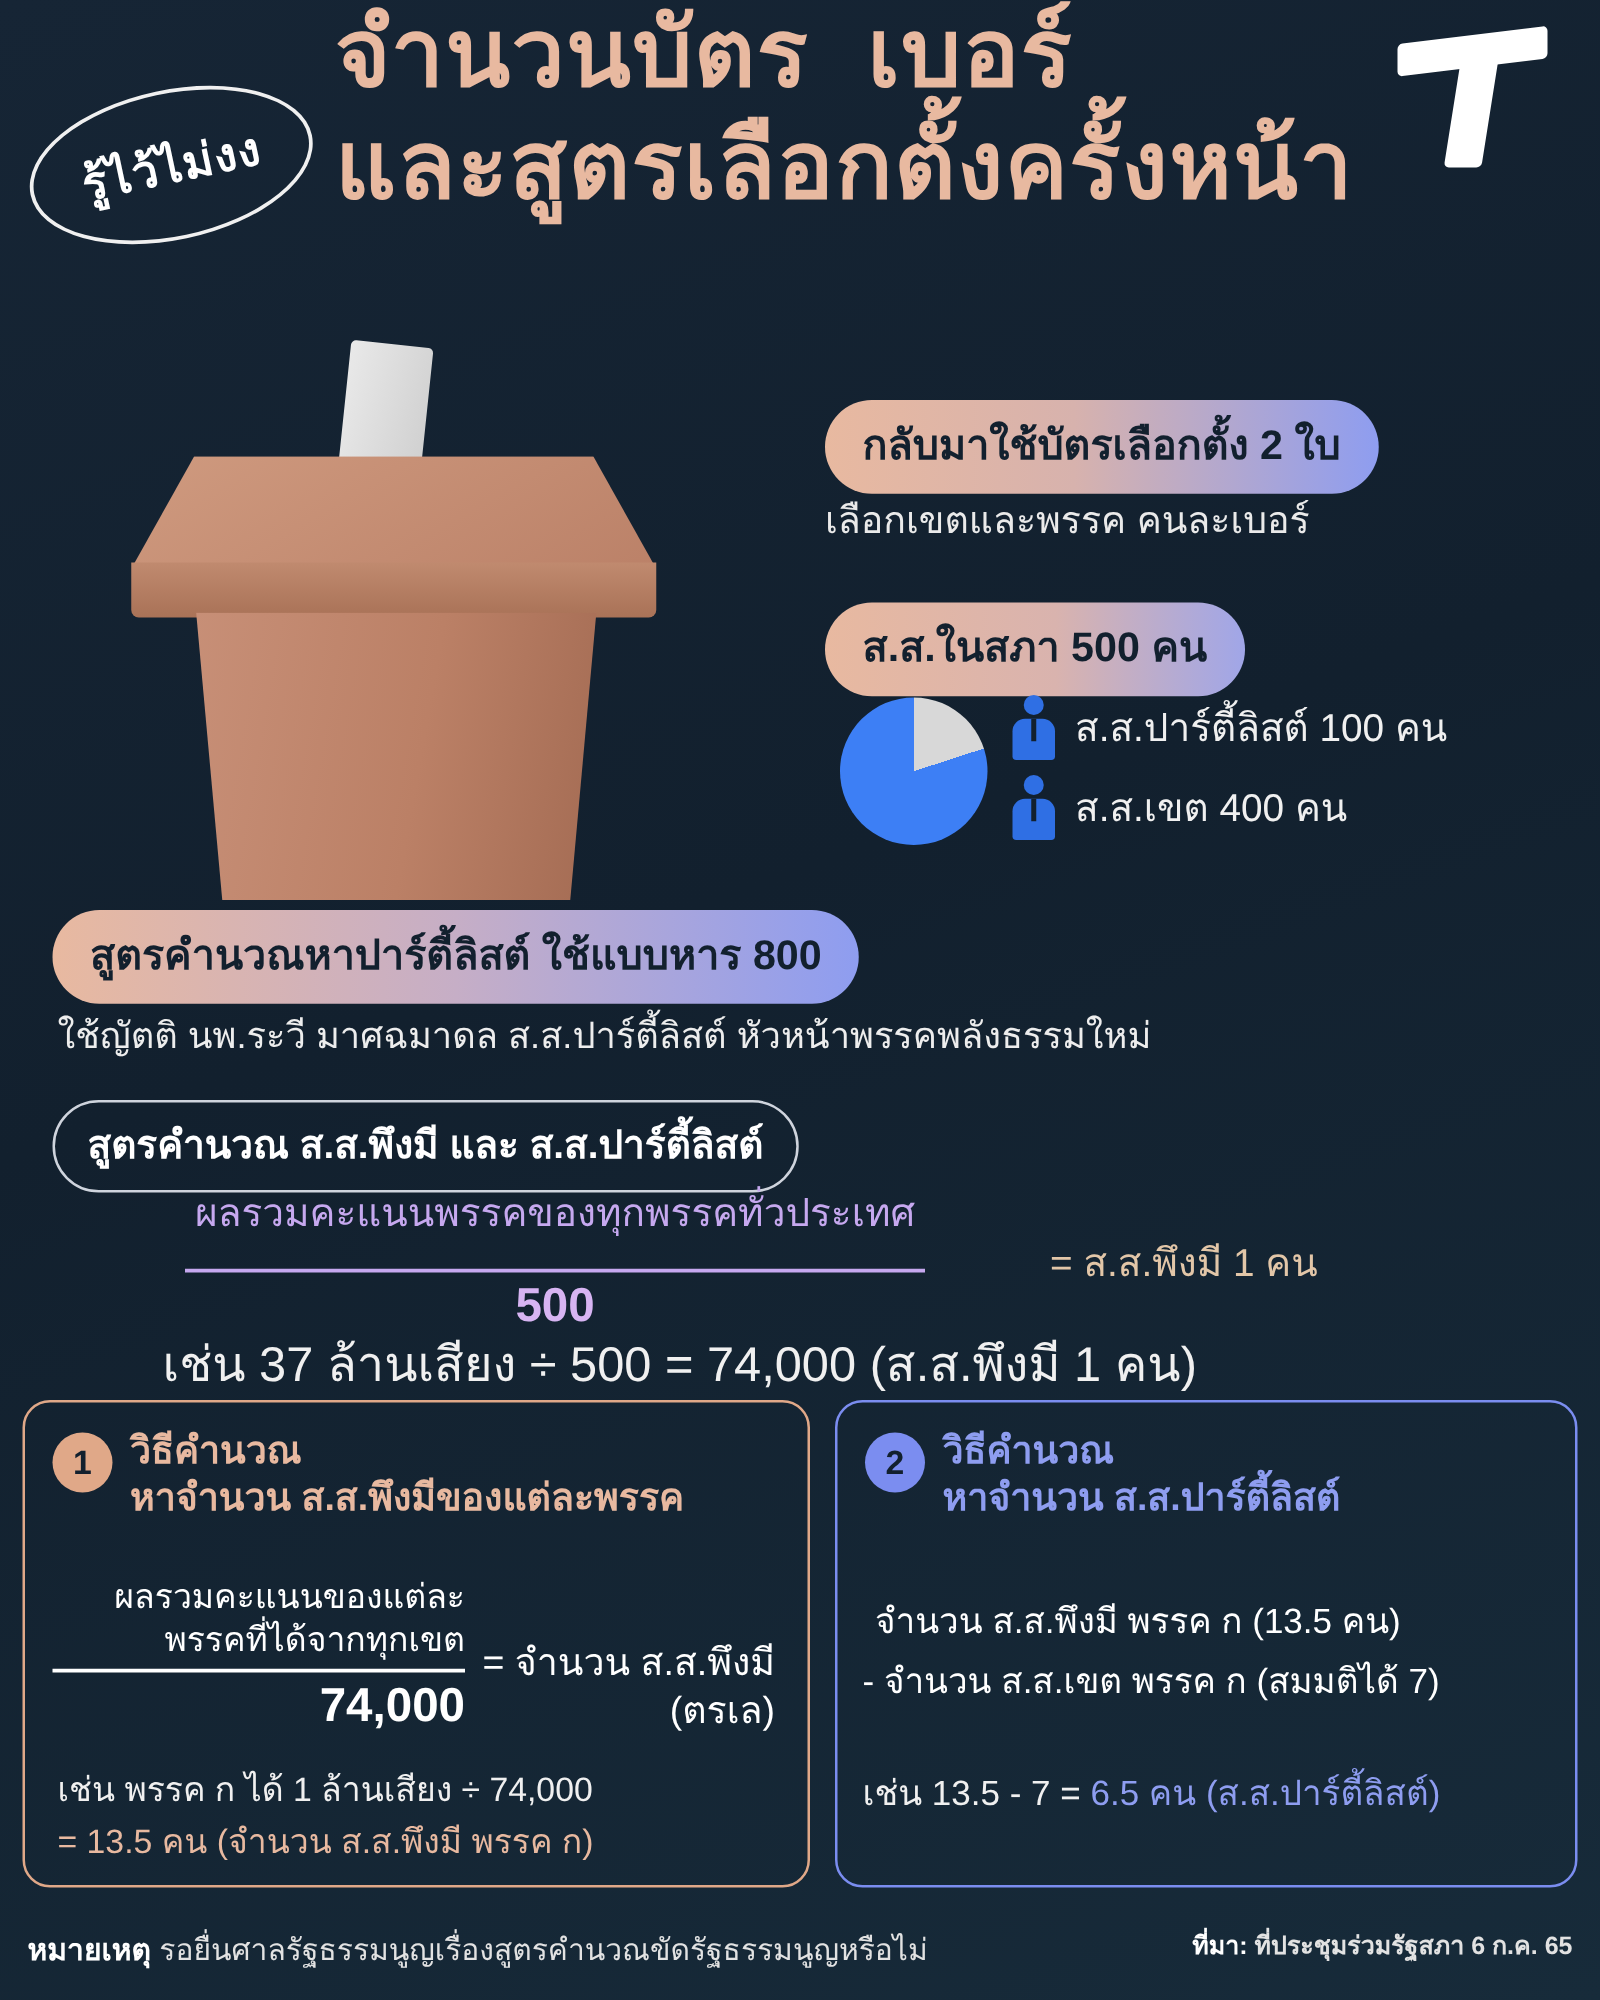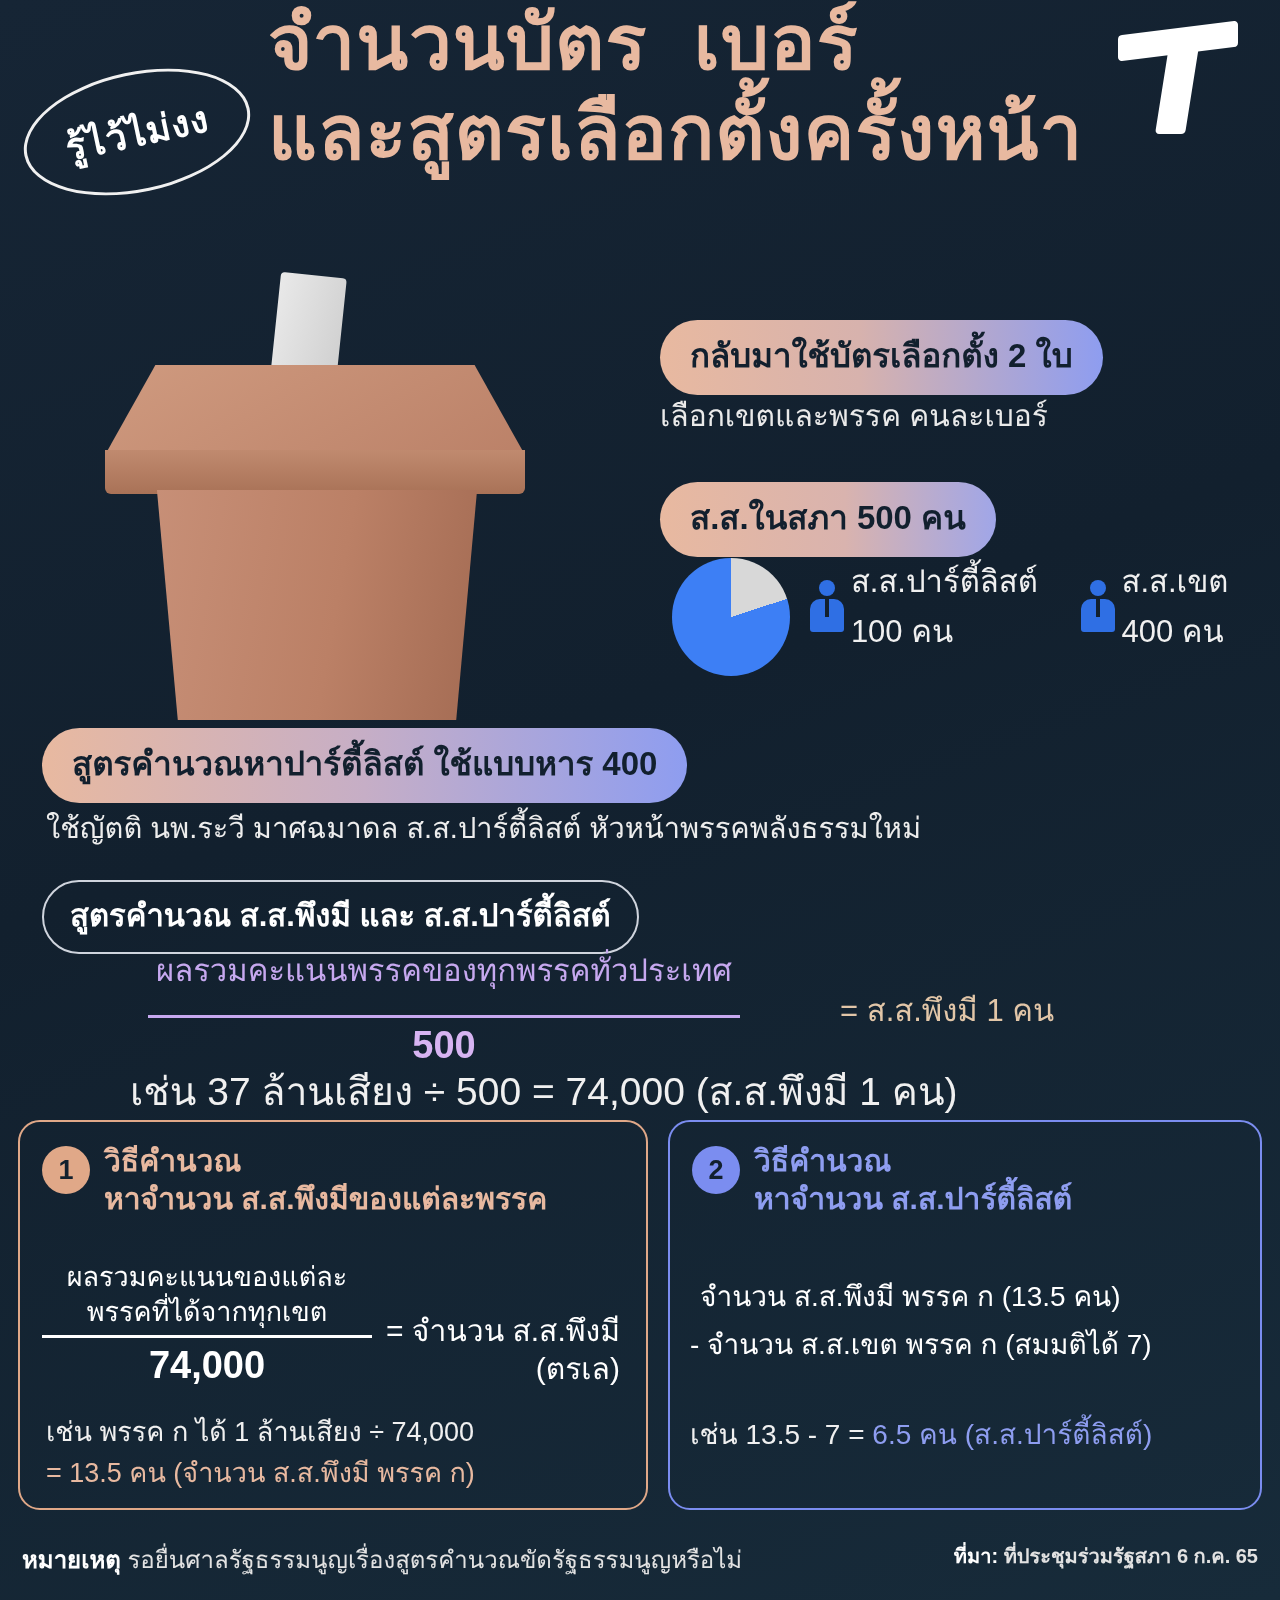--- a/index.html
+++ b/index.html
@@ -125,21 +125,21 @@
   }
 
   
   .pie-wrap { position: absolute; left: 672px; top: 558px; }
   .pie {
     width: 118px; height: 118px; border-radius: 50%;
     background: conic-gradient(#d8d8d8 0deg 72deg, #3d7ff5 72deg 360deg);
   }
   .legend {
     position: absolute; left: 810px; top: 556px;
-    display: flex; flex-direction: row; gap: 12px;
+    display: flex; flex-direction: column; gap: 12px;
   }
   .legend-row { display: flex; align-items: center; gap: 16px; }
   .legend-row .ptxt { font-size: 31px; color: #f0f0f0; }
   .person { width: 34px; height: 52px; position: relative; }
   .person .head {
     position: absolute; left: 9px; top: 0;
     width: 16px; height: 16px; border-radius: 50%; background: #2f6fe4;
   }
   .person .body {
     position: absolute; left: 0; top: 19px;
@@ -207,21 +207,21 @@
 
   .panel-title {
     position: absolute; left: 84px; top: 20px;
     font-size: 30px; font-weight: bold; line-height: 1.25;
   }
   .panel-left .panel-title  { color: #e8b9a0; }
   .panel-right .panel-title { color: #8e9df0; }
 
   .frac2 {
     position: absolute; left: 22px; top: 138px;
-    width: 330px; text-align: center;
+    width: 330px; text-align: right;
   }
   .frac2 .num {
     font-size: 27px; color: #ffffff; line-height: 1.3;
     padding-bottom: 5px; border-bottom: 3px solid #ffffff;
   }
   .frac2 .den {
     font-size: 38px; font-weight: bold; color: #ffffff; padding-top: 6px;
   }
   .eq2 {
     position: absolute; left: 366px; top: 190px;
@@ -306,21 +306,21 @@
     <div class="legend-row">
       <span class="person">
         <span class="head"></span>
           <span class="body"></span>
           <span class="tie"></span>
       </span>
       <span class="ptxt">ส.ส.เขต 400 คน</span>
     </div>
   </div>
 
-  <div class="pill pill-c">สูตรคำนวณหาปาร์ตี้ลิสต์ ใช้แบบหาร 400</div>
+  <div class="pill pill-c">สูตรคำนวณหาปาร์ตี้ลิสต์ ใช้แบบหาร 800</div>
   <div class="sub-c">ใช้ญัตติ นพ.ระวี มาศฉมาดล ส.ส.ปาร์ตี้ลิสต์ หัวหน้าพรรคพลังธรรมใหม่</div>
 
   <div class="outline-pill">สูตรคำนวณ ส.ส.พึงมี และ ส.ส.ปาร์ตี้ลิสต์</div>
 
   <div class="frac">
     <div class="num">ผลรวมคะแนนพรรคของทุกพรรคทั่วประเทศ</div>
     <div class="den">500</div>
   </div>
   <div class="eq-right">= ส.ส.พึงมี 1 คน</div>
   <div class="example-1">เช่น 37 ล้านเสียง ÷ 500 = 74,000 (ส.ส.พึงมี 1 คน)</div>

